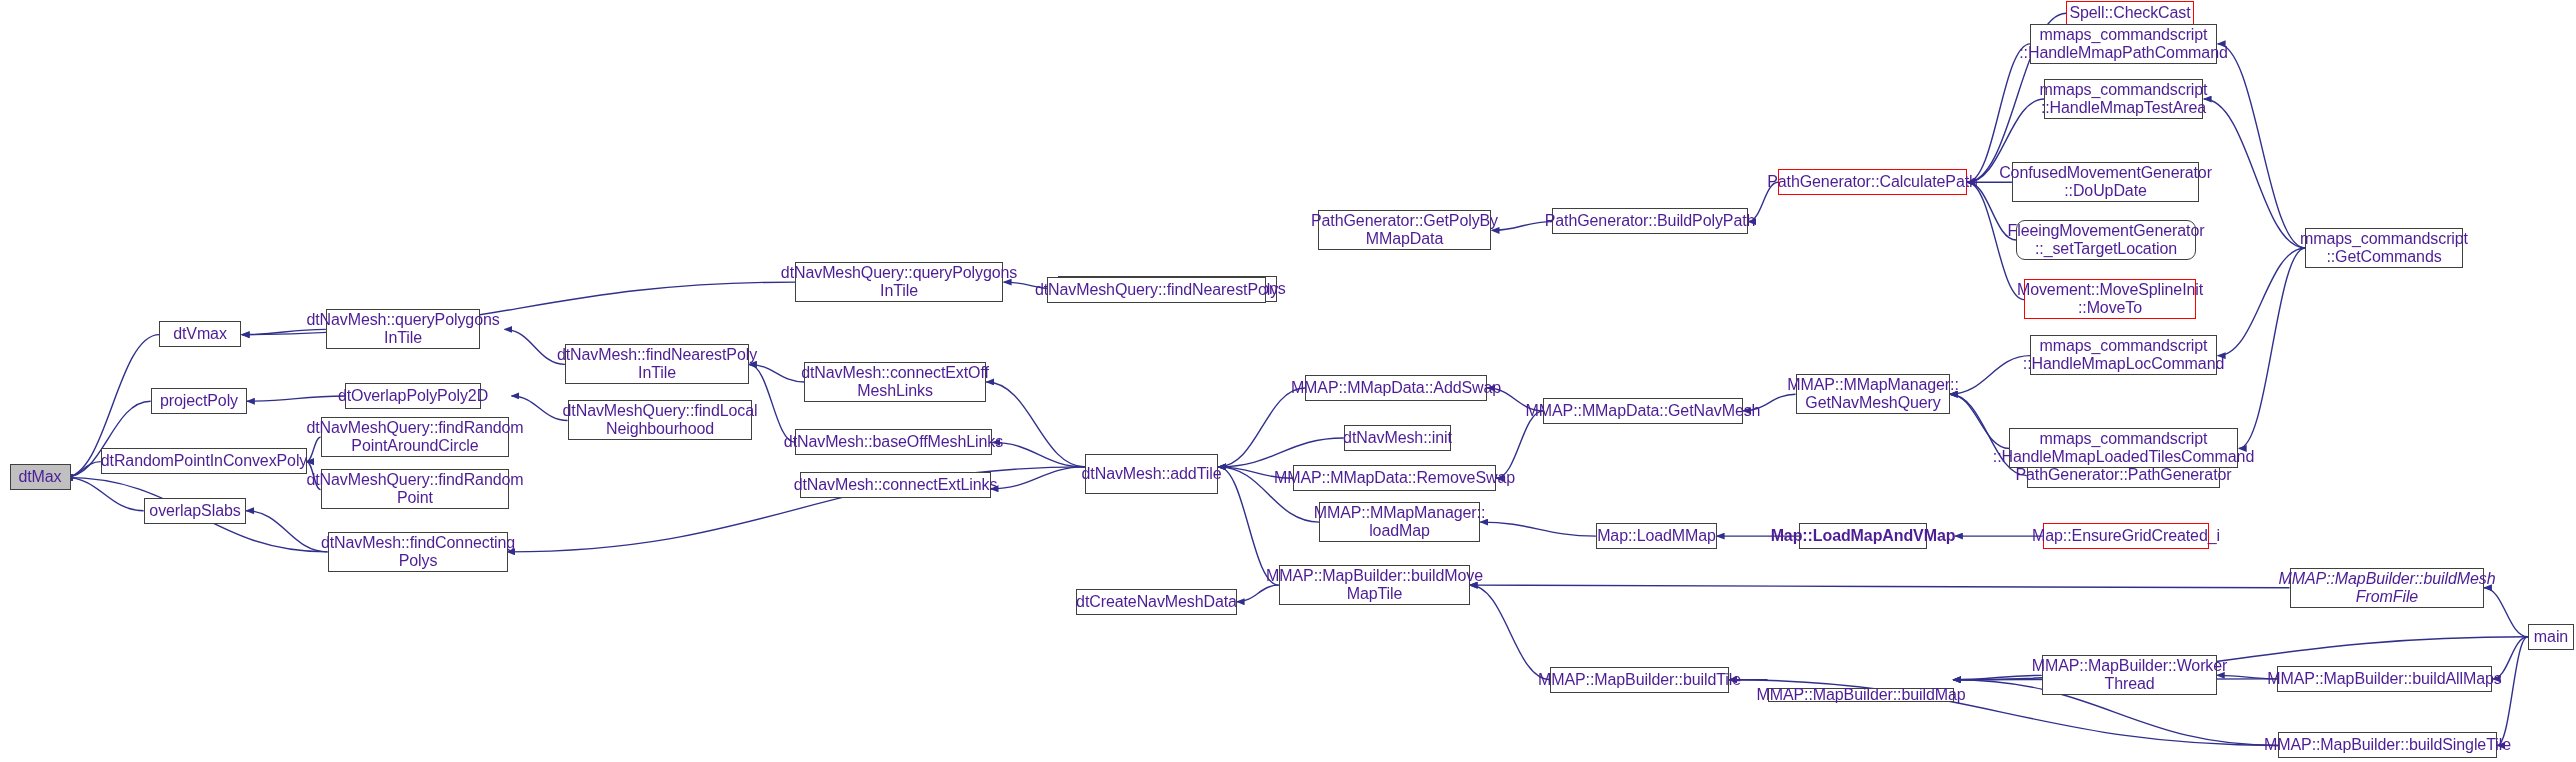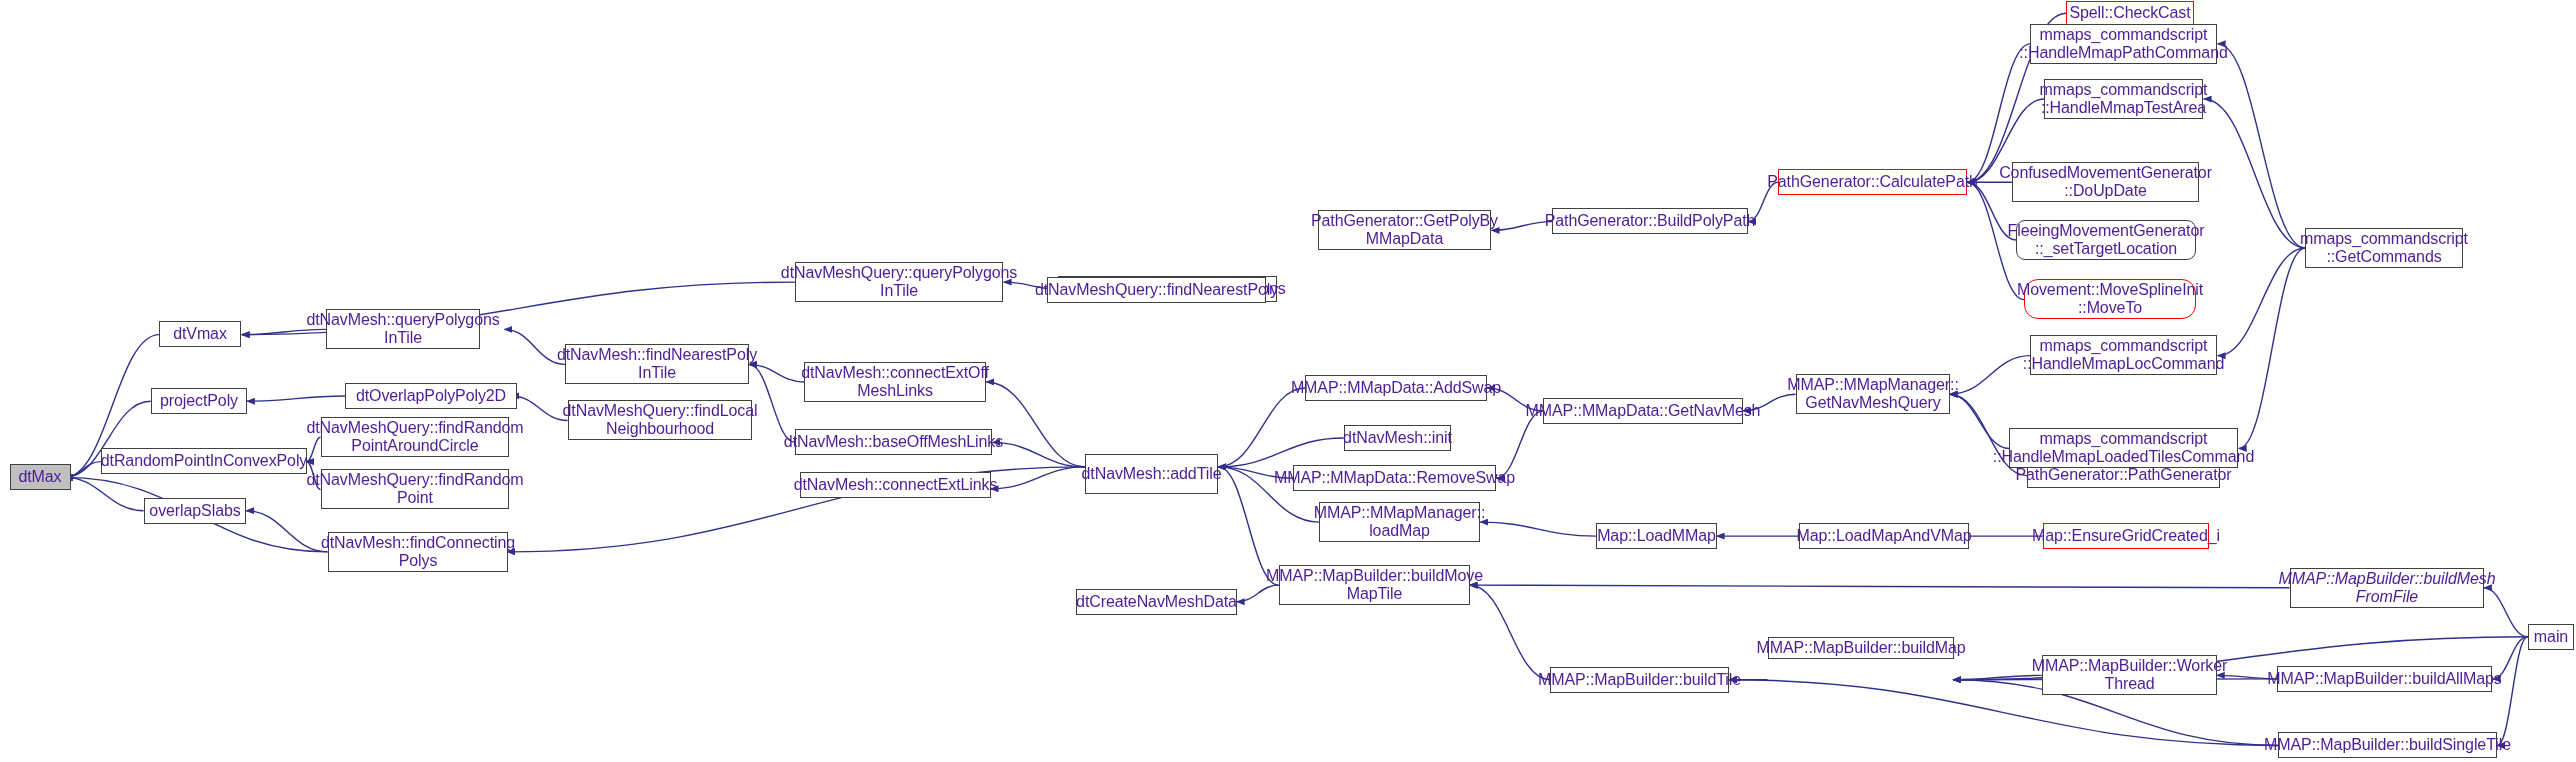--- a/index.html
+++ b/index.html
@@ -107,21 +107,21 @@
       </g>
   </svg>
   <div id="node-layer">
       <div class="node current" style="left: 3.5px; top: 464px; width: 61px; height: 26px;">dtMax</div>
       <div class="node " style="left: 159px; top: 321px; width: 82px; height: 26px;">dtVmax</div>
       <div class="node " style="left: 151px; top: 388px; width: 96px; height: 26px;">projectPoly</div>
       <div class="node " style="left: 101px; top: 448px; width: 206px; height: 26px;">dtRandomPointInConvexPoly</div>
       <div class="node " style="left: 144px; top: 498px; width: 102px; height: 26px;">overlapSlabs</div>
       <div class="node thick" style="left: 326px; top: 309px; width: 154px; height: 40px;">dtNavMesh::queryPolygons
 InTile</div>
-      <div class="node " style="left: 345px; top: 383px; width: 172px; height: 26px;">dtOverlapPolyPoly2D</div>
+      <div class="node " style="left: 345px; top: 383px; width: 136px; height: 26px;">dtOverlapPolyPoly2D</div>
       <div class="node " style="left: 321px; top: 417px; width: 188px; height: 40px;">dtNavMeshQuery::findRandom
 PointAroundCircle</div>
       <div class="node " style="left: 321px; top: 469px; width: 188px; height: 40px;">dtNavMeshQuery::findRandom
 Point</div>
       <div class="node thick" style="left: 328px; top: 532px; width: 180px; height: 40px;">dtNavMesh::findConnecting
 Polys</div>
       <div class="node thick" style="left: 565px; top: 344px; width: 184px; height: 40px;">dtNavMesh::findNearestPoly
 InTile</div>
       <div class="node thick" style="left: 568px; top: 400px; width: 184px; height: 40px;">dtNavMeshQuery::findLocal
 Neighbourhood</div>
@@ -144,32 +144,32 @@
 MapTile</div>
       <div class="node thick" style="left: 1318px; top: 210px; width: 173px; height: 40px;">PathGenerator::GetPolyBy
 MMapData</div>
       <div class="node " style="left: 1552px; top: 208px; width: 196px; height: 26px;">PathGenerator::BuildPolyPath</div>
       <div class="node " style="left: 1543px; top: 398px; width: 200px; height: 26px;">MMAP::MMapData::GetNavMesh</div>
       <div class="node " style="left: 1596px; top: 523px; width: 121px; height: 26px;">Map::LoadMMap</div>
       <div class="node " style="left: 1550px; top: 667px; width: 179px; height: 26px;">MMAP::MapBuilder::buildTile</div>
       <div class="node red" style="left: 1778px; top: 169px; width: 189px; height: 26px;">PathGenerator::CalculatePath</div>
       <div class="node thick" style="left: 1796px; top: 374px; width: 154px; height: 40px;">MMAP::MMapManager::
 GetNavMeshQuery</div>
-      <div class="node thick" style="left: 1799px; top: 523px; width: 170px; height: 26px;">Map::LoadMapAndVMap</div>
-      <div class="node " style="left: 1768px; top: 637px; width: 186px; height: 22px;">MMAP::MapBuilder::buildMap</div>
+      <div class="node thick" style="left: 1799px; top: 523px; width: 128px; height: 26px; font-weight: bold;">Map::LoadMapAndVMap</div>
+      <div class="node " style="left: 1768px; top: 688px; width: 186px; height: 14px;">MMAP::MapBuilder::buildMap</div>
       <div class="node red" style="left: 2066px; top: 0.9px; width: 128px; height: 24.5px;">Spell::CheckCast</div>
       <div class="node " style="left: 2030px; top: 24px; width: 187px; height: 40px;">mmaps_commandscript
 ::HandleMmapPathCommand</div>
       <div class="node " style="left: 2044px; top: 79px; width: 159px; height: 40px;">mmaps_commandscript
 ::HandleMmapTestArea</div>
       <div class="node thick" style="left: 2012px; top: 162px; width: 187px; height: 40px;">ConfusedMovementGenerator
 ::DoUpDate</div>
       <div class="node thick" style="left: 2016px; top: 220px; width: 180px; height: 40px; border-radius: 9px;">FleeingMovementGenerator
 ::_setTargetLocation</div>
-      <div class="node red" style="left: 2024px; top: 279px; width: 172px; height: 40px; border-radius: 14px;">Movement::MoveSplineInit
+      <div class="node red" style="left: 2024px; top: 279px; width: 172px; height: 40px;">Movement::MoveSplineInit
 ::MoveTo</div>
       <div class="node thick" style="left: 2030px; top: 335px; width: 187px; height: 40px;">mmaps_commandscript
 ::HandleMmapLocCommand</div>
       <div class="node " style="left: 2027px; top: 462px; width: 193px; height: 26px;">PathGenerator::PathGenerator</div>
       <div class="node thick" style="left: 2009px; top: 428px; width: 229px; height: 40px;">mmaps_commandscript
 ::HandleMmapLoadedTilesCommand</div>
       <div class="node red" style="left: 2043px; top: 523px; width: 166px; height: 26px;">Map::EnsureGridCreated_i</div>
       <div class="node thick" style="left: 2042px; top: 655px; width: 175px; height: 40px;">MMAP::MapBuilder::Worker
 Thread</div>
       <div class="node " style="left: 2305px; top: 228px; width: 158px; height: 40px;">mmaps_commandscript

